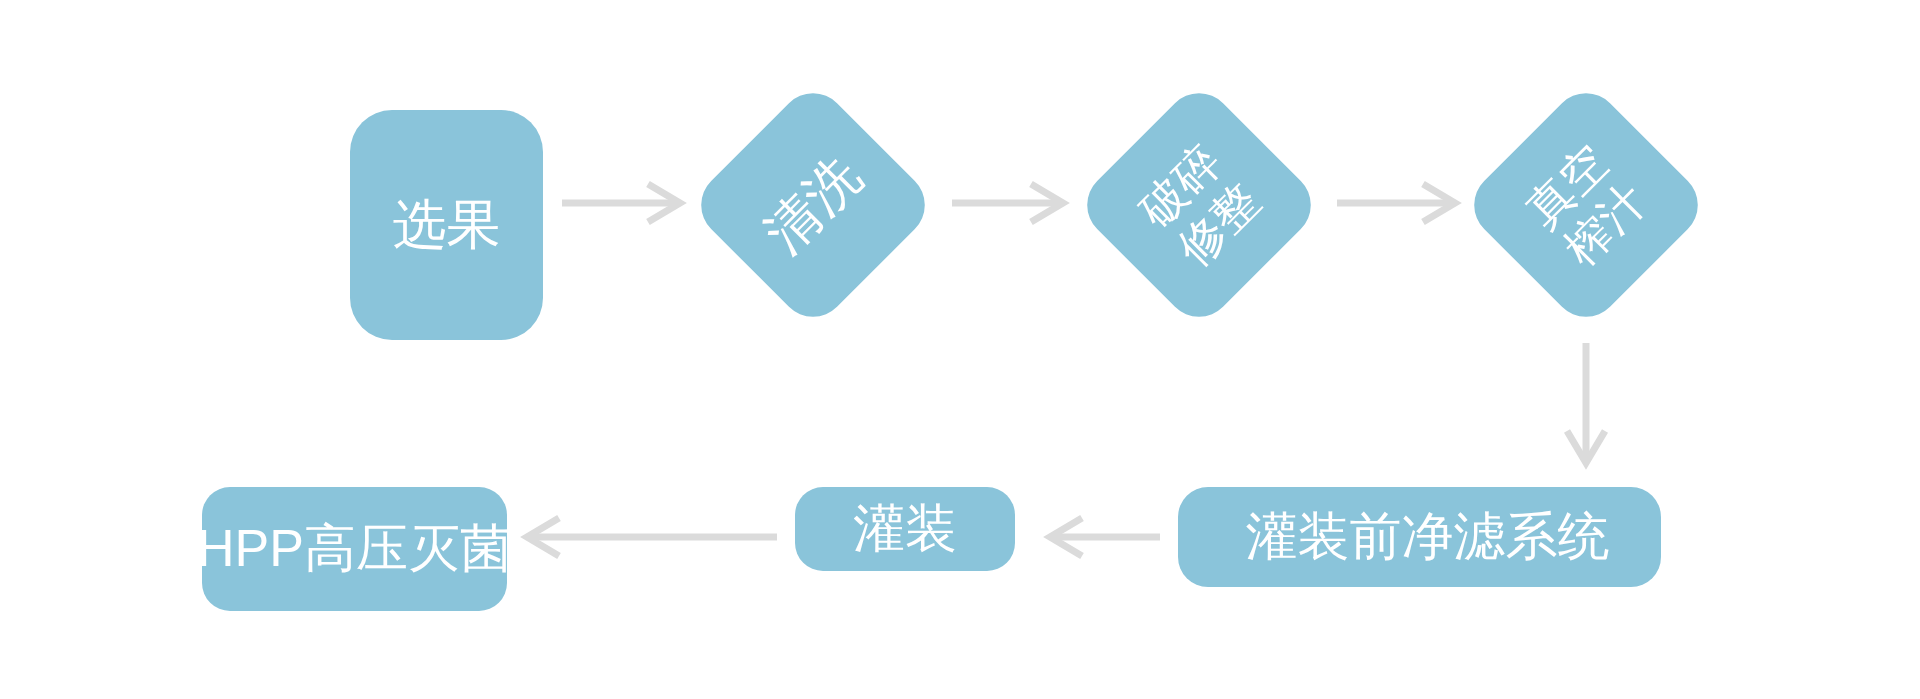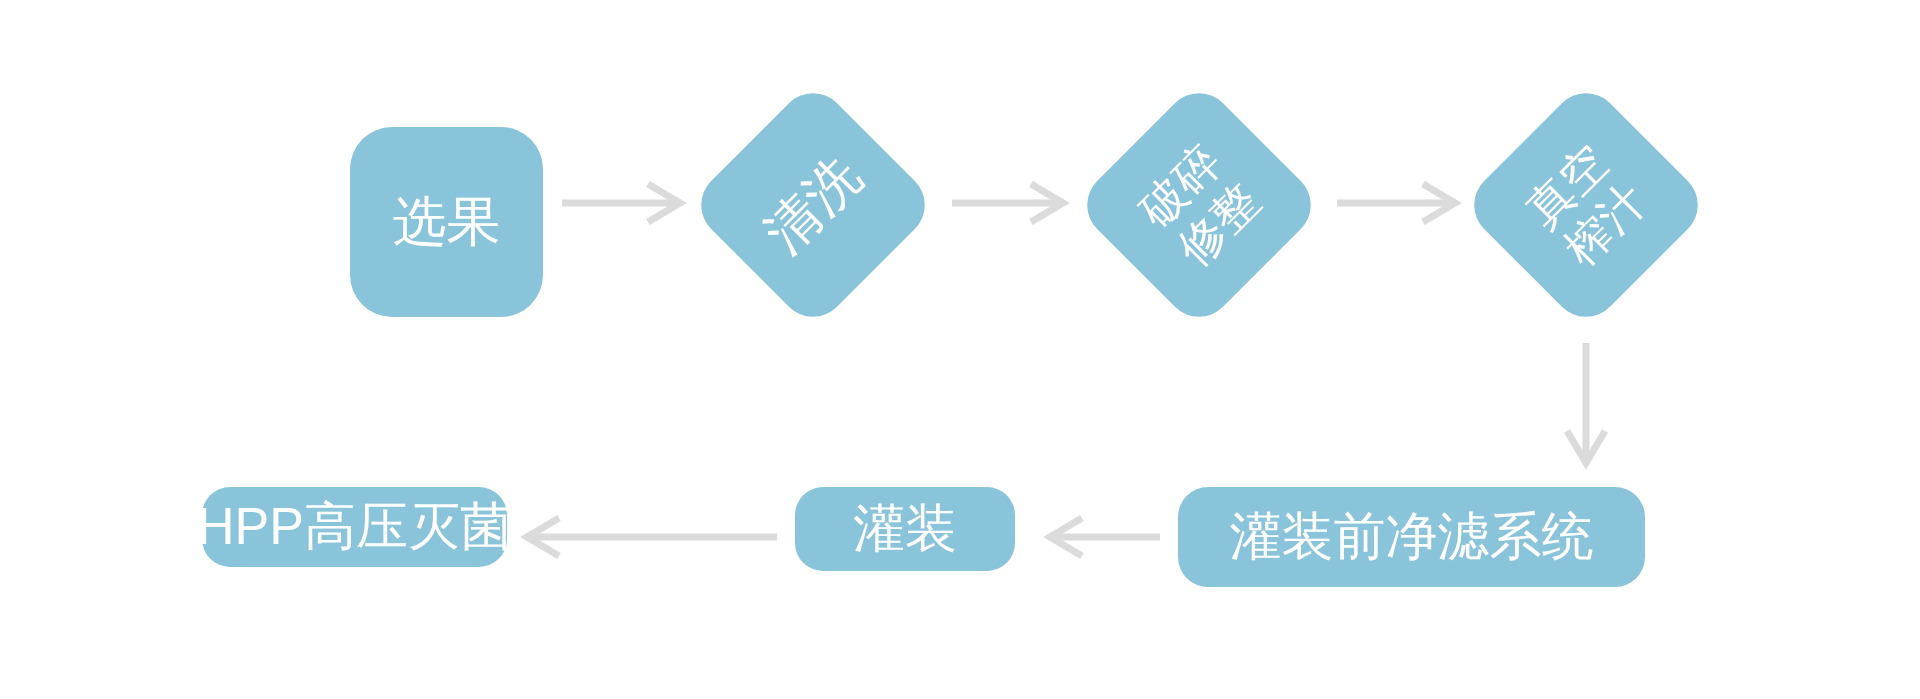--- a/index.html
+++ b/index.html
@@ -41,27 +41,27 @@
     transform:rotate(-45deg);
     display:flex;flex-direction:column;align-items:center;justify-content:center;
     color:var(--label);
     font-weight:300;
     text-align:center;
     line-height:1.18;
   }
   .one-line{font-size:54px;}
   .two-line{font-size:46px;}
   
-  .n-select{left:350px;top:110px;width:193px;height:190px;margin-top:17px;}
+  .n-select{left:350px;top:110px;width:193px;height:230px;}
   .n-wash  {left:724px;top:116px;}
   .n-crush {left:1110px;top:116px;}
   .n-juice {left:1497px;top:116px;}
-  .n-filter{left:1178px;top:487px;width:467px;height:100px;border-radius:30px;}
+  .n-filter{left:1178px;top:487px;width:467px;height:100px;border-radius:30px;padding-left:16px;}
   .n-fill  {left:795px;top:487px;width:220px;height:84px;}
-  .n-hpp   {left:202px;top:487px;width:305px;height:80px;}
+  .n-hpp   {left:202px;top:487px;width:305px;height:124px;}
   
   .arrows{position:absolute;left:0;top:0;width:1920px;height:699px;pointer-events:none;}
   .arrow path{
     stroke:var(--arrow);
     stroke-width:7;
     fill:none;
     stroke-linejoin:miter;
     stroke-linecap:butt;
   }
 </style>

